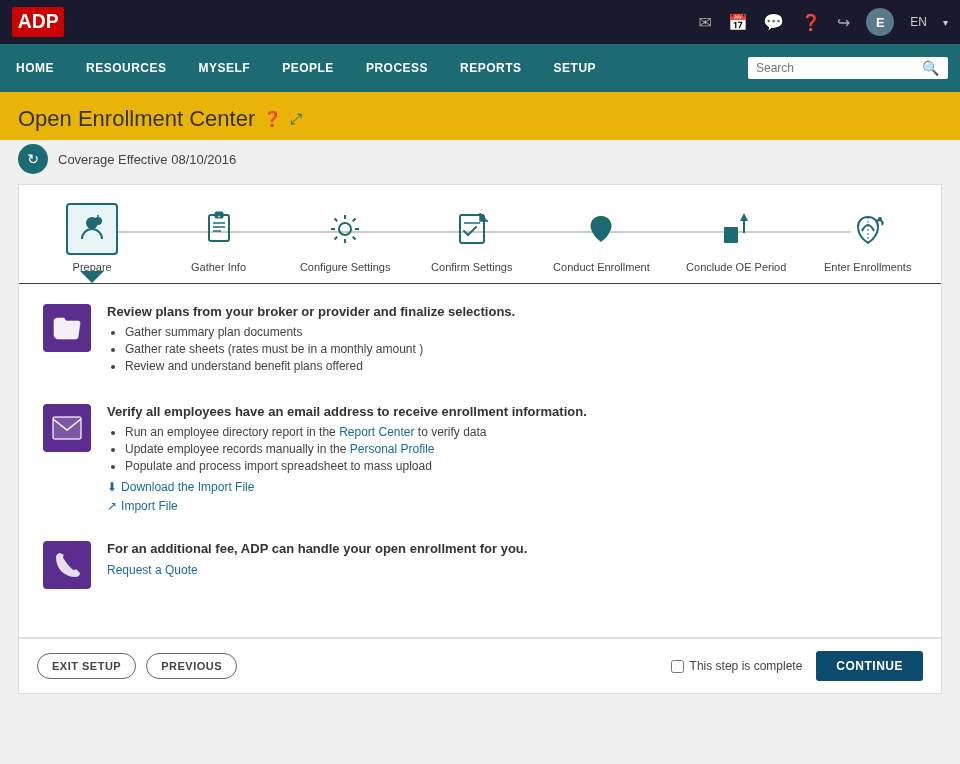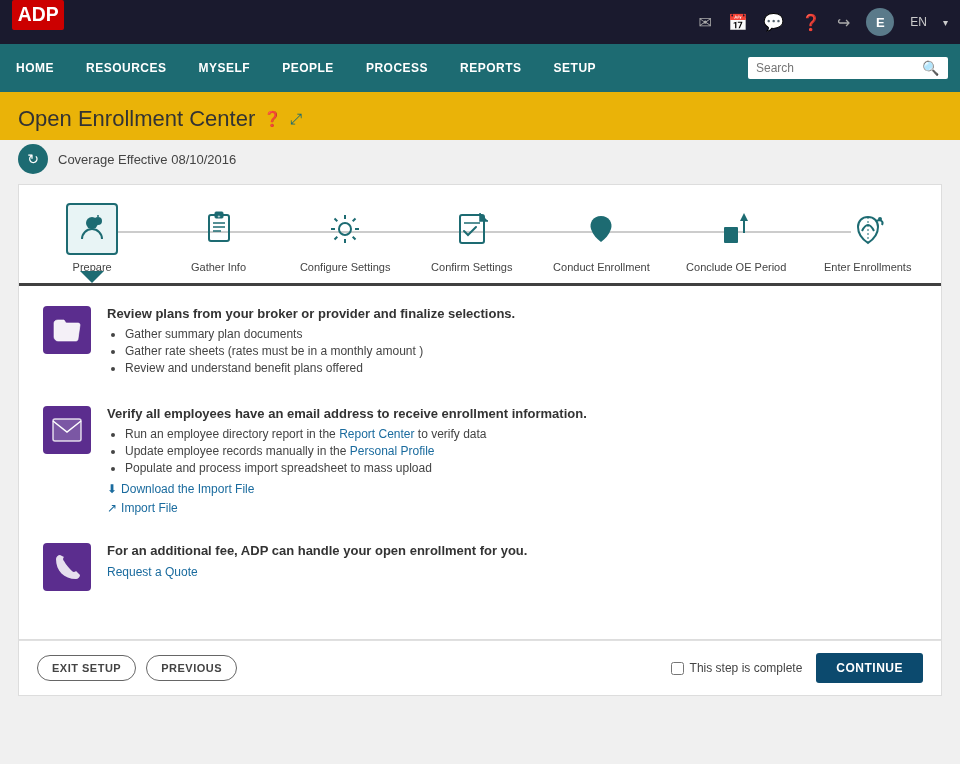--- a/index.html
+++ b/index.html
@@ -3,20 +3,21 @@
   <meta charset="utf-8">
   <style>
     * { box-sizing: border-box; margin: 0; padding: 0; }
     body { font-family: Arial, sans-serif; background: #f0f0f0; font-size: 13px; color: #333; }
 
     
     .top-bar {
       background: #1a1a2e;
       height: 44px;
       display: flex;
+      align-items: center;
       justify-content: space-between;
       padding: 0 12px;
     }
     .top-bar-logo {
       background: #cc0000;
       width: 52px;
       height: 30px;
       display: flex;
       align-items: center;
       justify-content: center;
@@ -112,21 +113,21 @@
     .main-content {
       margin: 0 18px 0;
       background: white;
       border: 1px solid #ddd;
     }
 
     
     .steps-bar {
       background: white;
       padding: 18px 10px 0;
-      border-bottom: 3px solid #404040;
+      border-bottom: 1px solid #404040;
     }
     .steps-row {
       display: flex;
       align-items: flex-start;
       justify-content: space-around;
       position: relative;
       padding-bottom: 10px;
     }
     .steps-line {
       position: absolute;

